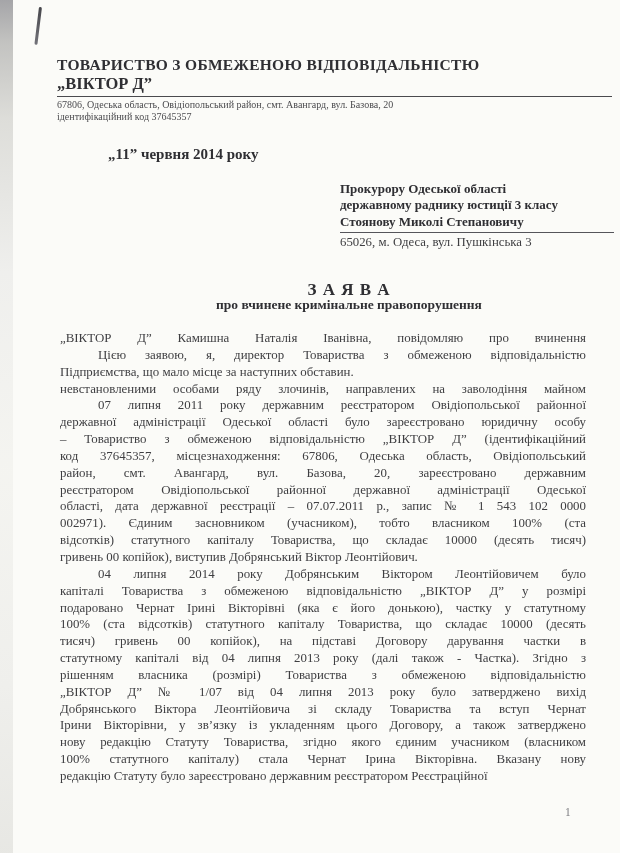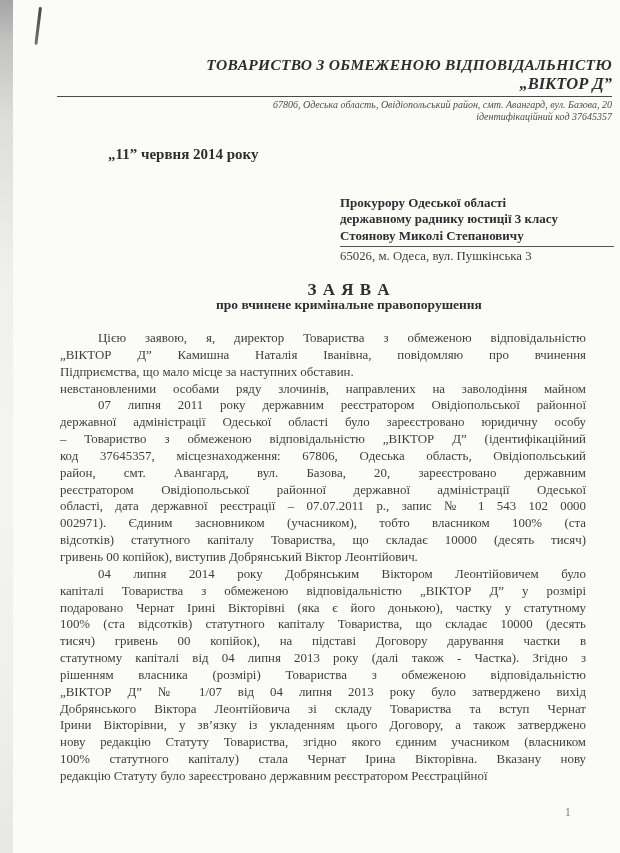--- a/index.html
+++ b/index.html
@@ -24,32 +24,31 @@
   }
   
   .pen-mark {
     position: absolute; left: 39px; top: 7px; width: 2.5px; height: 38px;
     background: linear-gradient(180deg, #46464b, #73737a);
     transform: rotate(7deg); transform-origin: top center;
     border-radius: 2px;
   }
   .header {
     position: absolute; top: 55px; left: 57px; width: 555px;
-    text-align: right;
-    font-style: italic;
+    text-align: left;
   }
   .org1 { font-weight: bold; font-size: 15.5px; line-height: 19px; letter-spacing: .3px; color: var(--ink-bold, #2f2f33); }
   .org2 { font-weight: bold; font-size: 16.5px; line-height: 19px; color: var(--ink-bold, #2f2f33); }
   .header-rule { border: none; border-top: 1.6px solid var(--rule, #4a4a4e); margin: 3px 0 2px 0; }
   .addr-line { font-size: 10px; line-height: 11.5px; color: #4b4b4e; }
   .date-line {
     position: absolute; top: 146px; left: 108px;
     font-weight: bold; font-size: 15px; color: var(--ink-bold, #2f2f33);
   }
-  .addressee { position: absolute; top: 195px; left: 340px; width: 274px; }
+  .addressee { position: absolute; top: 181px; left: 340px; width: 274px; }
   .addressee .a-bold { font-weight: bold; font-size: 13px; line-height: 16.4px; color: var(--ink-bold, #2f2f33); }
   .addressee-rule { border: none; border-top: 1.3px solid #55555a; margin: 2px 0 1px 0; }
   .addressee .a-addr { font-size: 12.8px; line-height: 16px; }
   .title-block {
     position: absolute; top: 282px; left: 60px; width: 526px;
     box-sizing: border-box; padding-left: 52px;
     text-align: center; color: var(--ink-bold, #2f2f33);
   }
   .title-main { font-weight: bold; font-size: 17px; line-height: 15px; letter-spacing: 1px; }
   .title-sub  { font-weight: bold; font-size: 13.5px; line-height: 16px; }
@@ -91,22 +90,22 @@
     <hr class="addressee-rule">
     <div class="a-addr">65026, м. Одеса, вул. Пушкінська 3</div>
   </div>
 
   <div class="title-block">
     <div class="title-main">З А Я В А</div>
     <div class="title-sub">про вчинене кримінальне правопорушення</div>
   </div>
 
   <div class="doc-body">
+      <div class="bline">„ВІКТОР Д” Камишна Наталія Іванівна, повідомляю про вчинення</div>
       <div class="bline first">Цією заявою, я, директор Товариства з обмеженою відповідальністю</div>
-      <div class="bline">„ВІКТОР Д” Камишна Наталія Іванівна, повідомляю про вчинення</div>
       <div class="bline last">Підприємства, що мало місце за наступних обставин.</div>
       <div class="bline">невстановленими особами ряду злочинів, направлених на заволодіння майном</div>
       <div class="bline first">07 липня 2011 року державним реєстратором Овідіопольської районної</div>
       <div class="bline">державної адміністрації Одеської області було зареєстровано юридичну особу</div>
       <div class="bline">– Товариство з обмеженою відповідальністю „ВІКТОР Д” (ідентифікаційний</div>
       <div class="bline">код 37645357, місцезнаходження: 67806, Одеська область, Овідіопольський</div>
       <div class="bline">район, смт. Авангард, вул. Базова, 20, зареєстровано державним</div>
       <div class="bline">реєстратором Овідіопольської районної державної адміністрації Одеської</div>
       <div class="bline">області, дата державної реєстрації – 07.07.2011 р., запис № 1 543 102 0000</div>
       <div class="bline">002971). Єдиним засновником (учасником), тобто власником 100% (ста</div>

